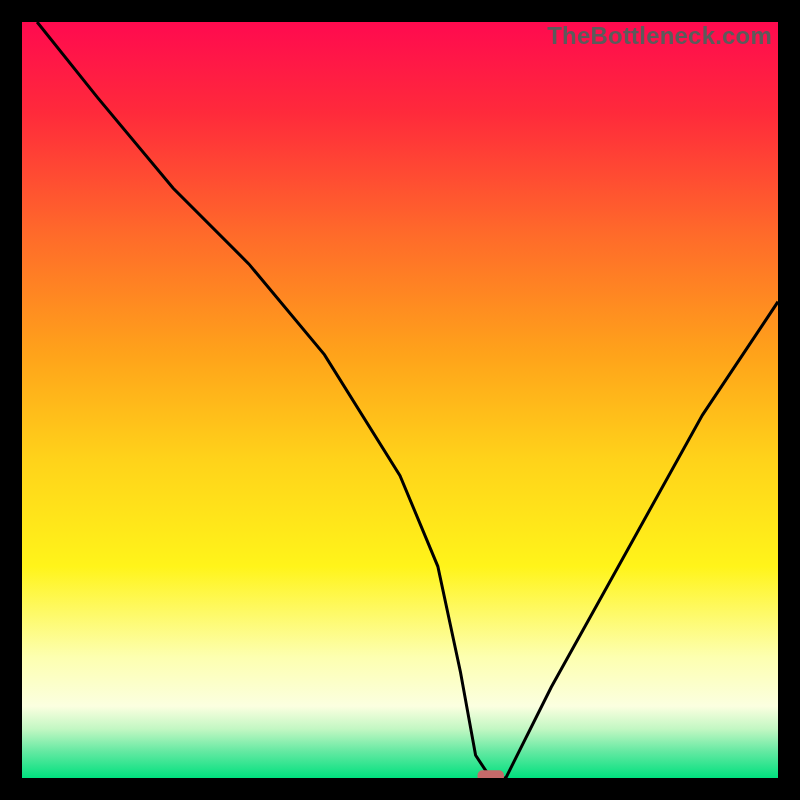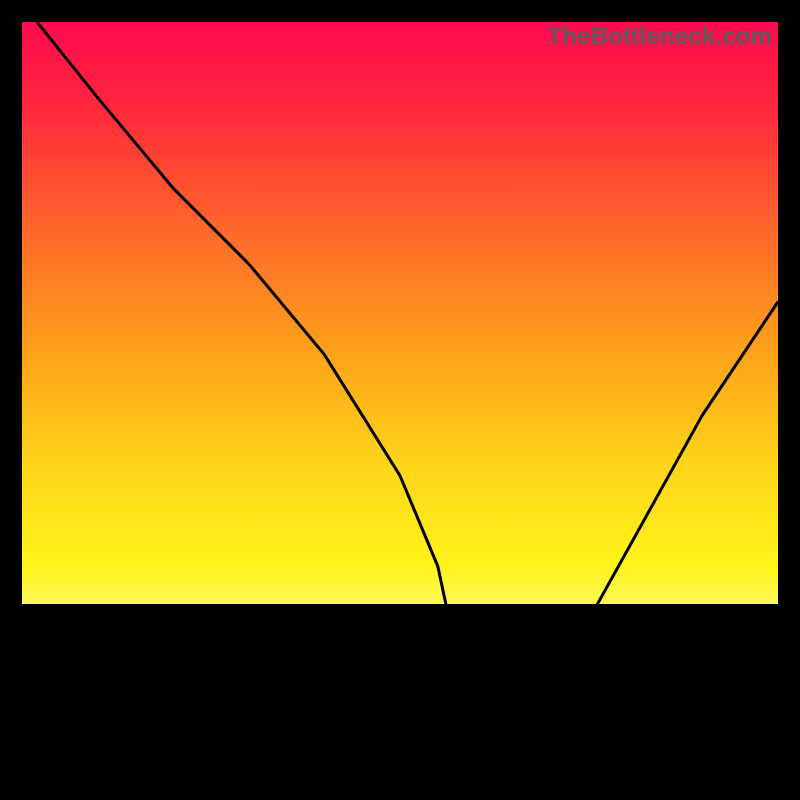--- a/index.html
+++ b/index.html
@@ -16,21 +16,21 @@
     top: 0;
     width: 800px;
     height: 800px;
     background: #000;
   }
   .plot {
     position: absolute;
     left: 22px;
     top: 22px;
     width: 756px;
-    height: 582px;
+    height: 756px;
     overflow: hidden;
   }
   .watermark {
     position: absolute;
     top: 0;
     right: 6px;
     font-family: Arial, Helvetica, sans-serif;
     font-size: 24px;
     font-weight: 600;
     color: #5b5b5b;

